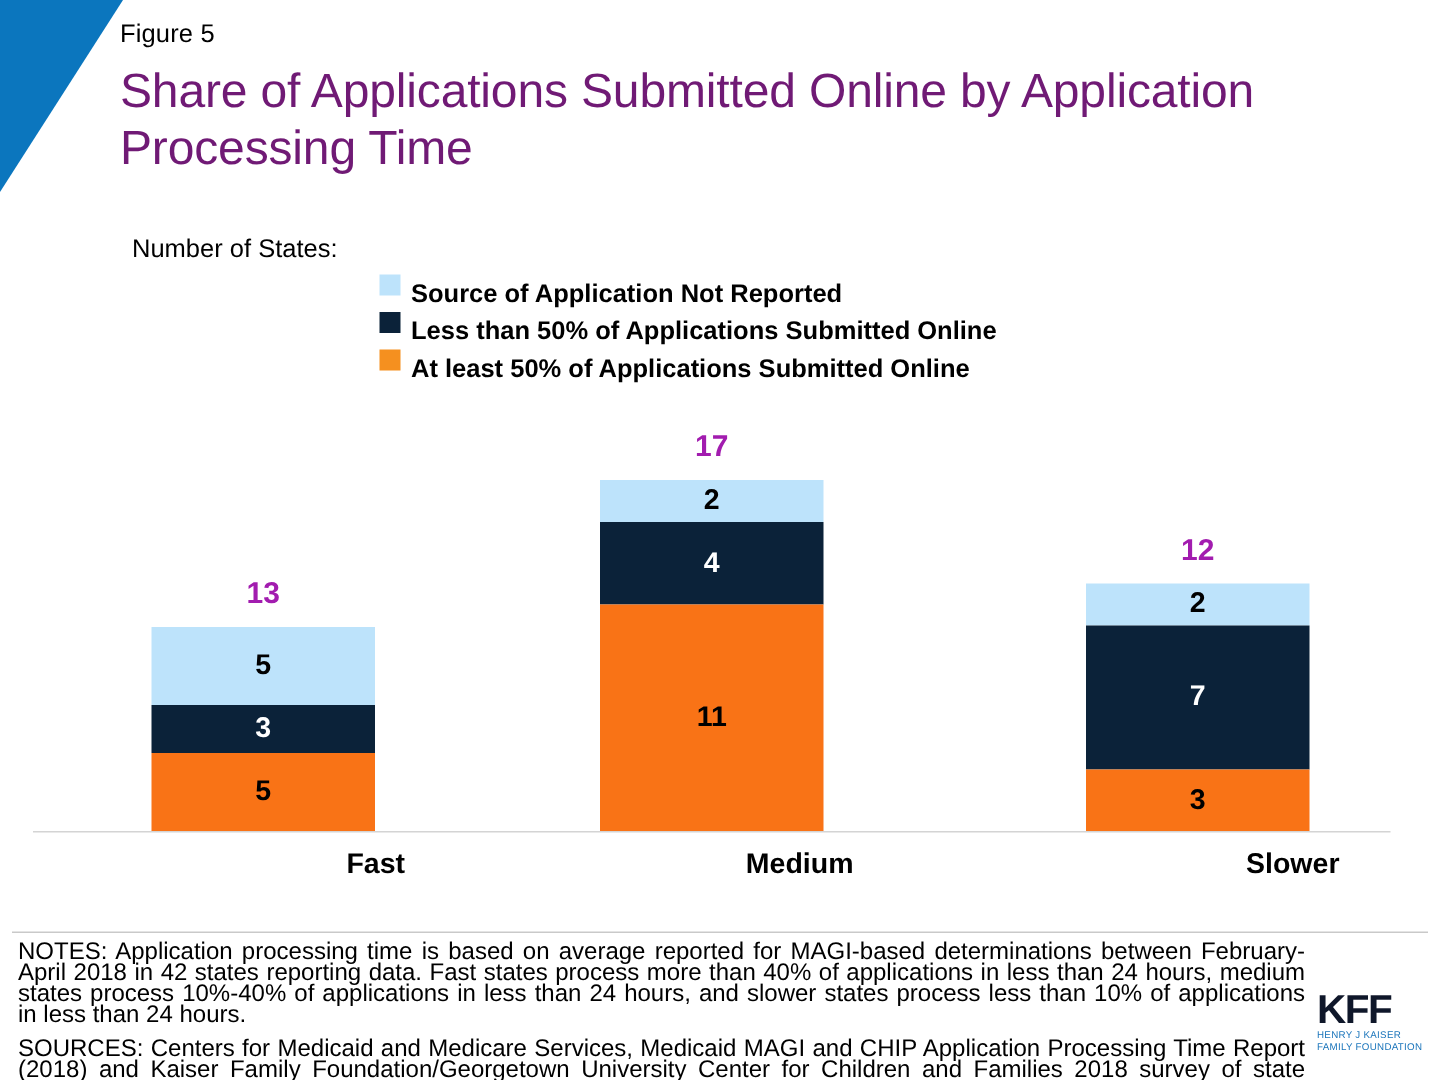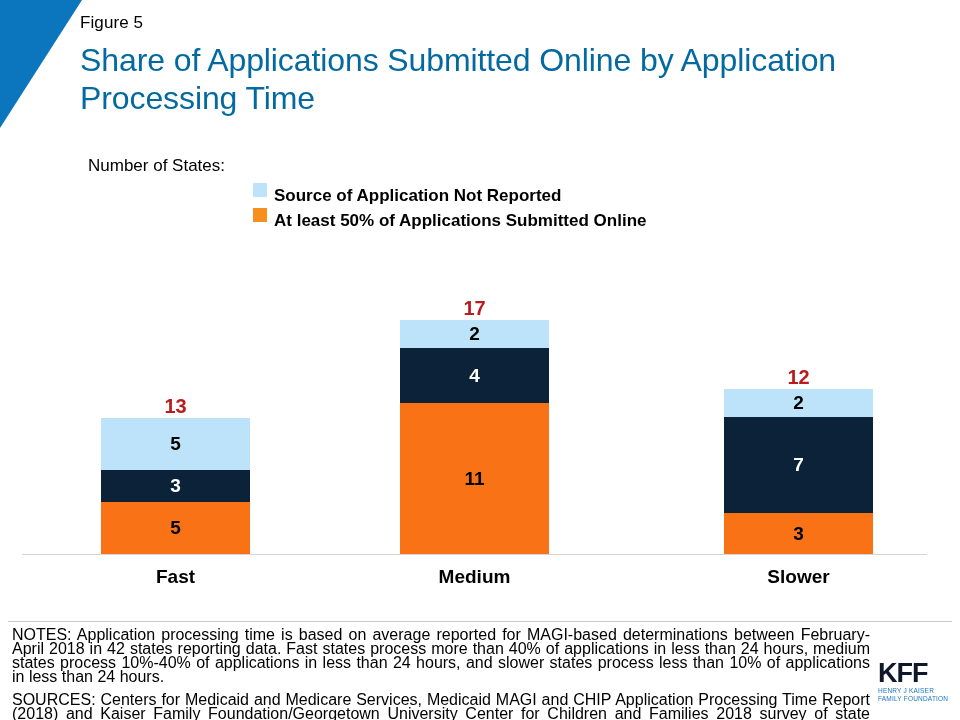--- a/index.html
+++ b/index.html
@@ -34,21 +34,21 @@
     width: 820px;
   }
   .figure-label {
     font-size: 17px;
     color: #000000;
     letter-spacing: 0.1px;
     line-height: 22px;
   }
   .chart-title {
     font-size: 32px;
-    color: #0369a1;
+    color: #701a75;
     line-height: 38px;
     margin-top: 7px;
     font-weight: 400;
     letter-spacing: -0.1px;
   }
 
   
   .legend {
     position: absolute;
     left: 88px;
@@ -106,21 +106,22 @@
   .bar-group.slower { left: 724px; }
 
   .bar-total {
     position: absolute;
     bottom: 100%;
     left: 0;
     width: 100%;
     text-align: center;
     font-size: 20px;
     font-weight: bold;
-    color: #b91c1c;
+    color: #a21caf;
+    padding-bottom: 10px;
   }
   .bar-stack {
     display: flex;
     flex-direction: column;
     width: 100%;
   }
   .bar-seg {
     display: flex;
     align-items: center;
     justify-content: center;
@@ -129,21 +130,21 @@
   }
   .bar-seg.s-notreported { background: #bde3fb; color: #000000; }
   .bar-seg.s-lessthan50  { background: #0b2239; color: #ffffff; }
   .bar-seg.s-atleast50   { background: #f97316; color: #000000; }
 
   .cat-label {
     position: absolute;
     top: 100%;
     left: -20px;
     width: 189px;
-    text-align: center;
+    text-align: right;
     padding-top: 12px;
     font-size: 19px;
     font-weight: bold;
     color: #000000;
   }
 
   
   .footer-rule {
     position: absolute;
     left: 8px;
@@ -202,20 +203,24 @@
 </div>
 
 <div class="legend">
   <div class="legend-heading">Number of States:</div>
 
   <div class="legend-row">
     <span class="legend-swatch s-notreported" style="background:#bde3fb"></span>
     <span class="legend-label">Source of Application Not Reported</span>
   </div>
 
+  <div class="legend-row">
+    <span class="legend-swatch s-lessthan50" style="background:#0b2239"></span>
+    <span class="legend-label">Less than 50% of Applications Submitted Online</span>
+  </div>
 
   <div class="legend-row">
     <span class="legend-swatch s-atleast50" style="background:#f5901f"></span>
     <span class="legend-label">At least 50% of Applications Submitted Online</span>
   </div>
 </div>
 
 <div class="plot">
 
   <div class="axis-line"></div>

